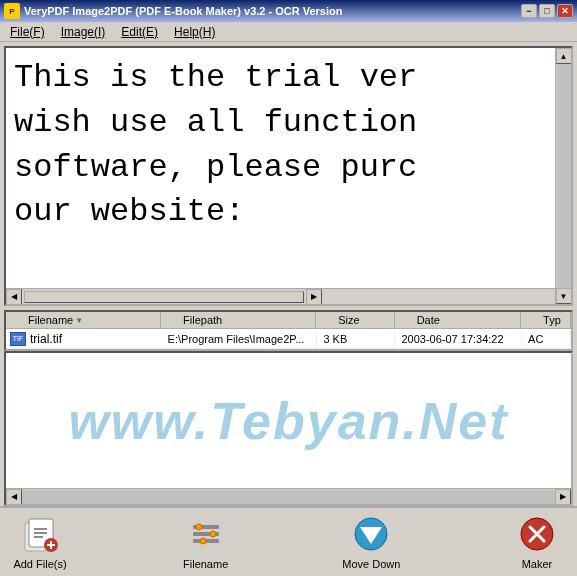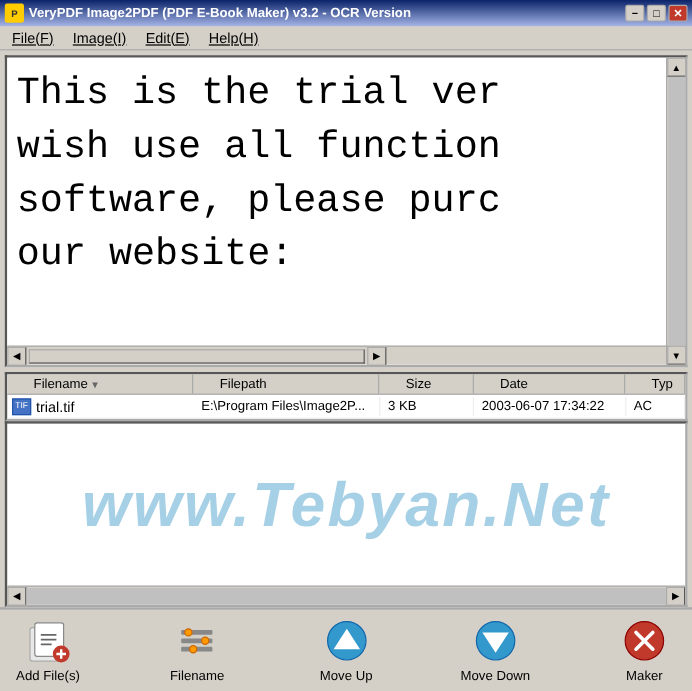--- a/index.html
+++ b/index.html
@@ -429,29 +429,20 @@
           <rect x="6" y="24" width="26" height="4" rx="1" fill="#888"></rect>
           <circle cx="12" cy="12" r="3" fill="#f90" stroke="#c60" stroke-width="1"></circle>
           <circle cx="26" cy="19" r="3" fill="#f90" stroke="#c60" stroke-width="1"></circle>
           <circle cx="16" cy="26" r="3" fill="#f90" stroke="#c60" stroke-width="1"></circle>
         </svg>
       </div>
       <span class="tool-label">Filename</span>
     </div>
 
 
-    <div class="tool-btn">
-      <div class="tool-icon-wrap">
-        <svg width="38" height="38" viewBox="0 0 38 38">
-          <circle cx="19" cy="19" r="16" fill="#3399cc" stroke="#1166aa" stroke-width="1"></circle>
-          <polygon points="19,9 30,26 8,26" fill="white"></polygon>
-        </svg>
-      </div>
-      <span class="tool-label">Move Up</span>
-    </div>
 
     <div class="tool-btn">
       <div class="tool-icon-wrap">
         <svg width="38" height="38" viewBox="0 0 38 38">
           <circle cx="19" cy="19" r="16" fill="#3399cc" stroke="#1166aa" stroke-width="1"></circle>
           <polygon points="19,29 30,12 8,12" fill="white"></polygon>
         </svg>
       </div>
       <span class="tool-label">Move Down</span>
     </div>

